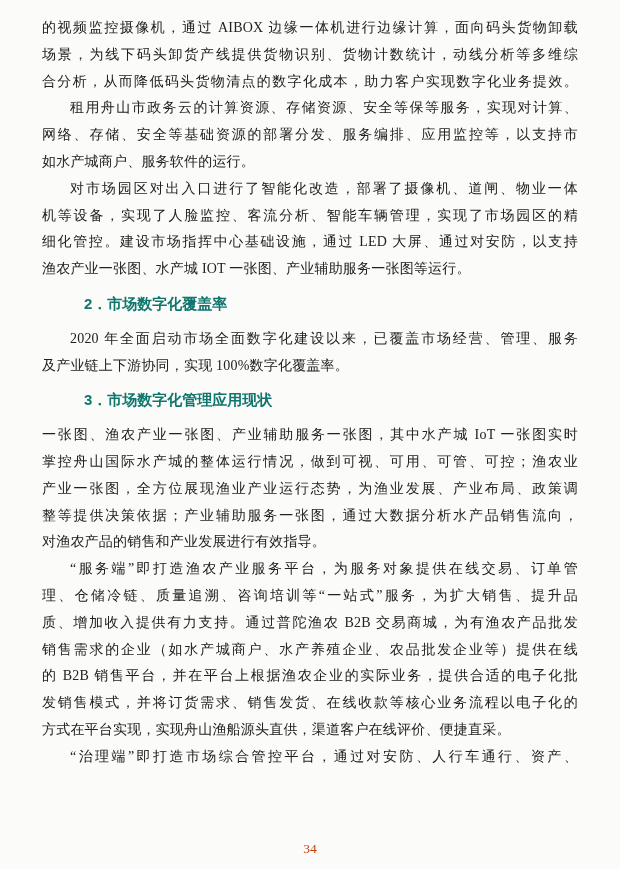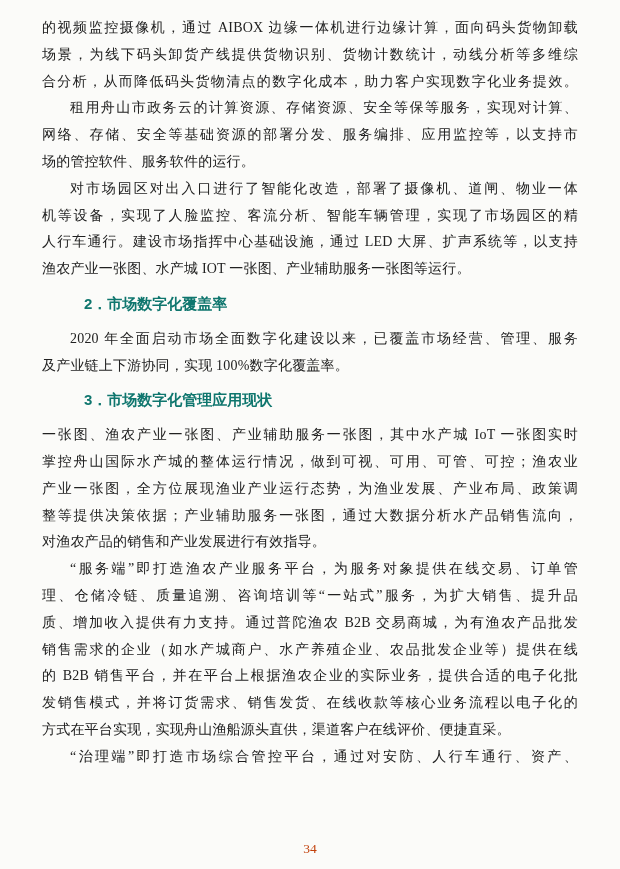--- a/index.html
+++ b/index.html
@@ -64,27 +64,27 @@
 
     <div>
       <div class="ln">的视频监控摄像机，通过 AIBOX 边缘一体机进行边缘计算，面向码头货物卸载</div>
       <div class="ln">场景，为线下码头卸货产线提供货物识别、货物计数统计，动线分析等多维综</div>
       <div class="ln">合分析，从而降低码头货物清点的数字化成本，助力客户实现数字化业务提效。</div>
     </div>
 
     <div>
       <div class="ln ind">租用舟山市政务云的计算资源、存储资源、安全等保等服务，实现对计算、</div>
       <div class="ln">网络、存储、安全等基础资源的部署分发、服务编排、应用监控等，以支持市</div>
-      <div class="ln end">场的管控软件、服务软件的运行。</div>
+      <div class="ln end">如水产城商户、服务软件的运行。</div>
     </div>
 
     <div>
       <div class="ln ind">对市场园区对出入口进行了智能化改造，部署了摄像机、道闸、物业一体</div>
       <div class="ln">机等设备，实现了人脸监控、客流分析、智能车辆管理，实现了市场园区的精</div>
-      <div class="ln">人行车通行。建设市场指挥中心基础设施，通过 LED 大屏、扩声系统等，以支持</div>
+      <div class="ln">细化管控。建设市场指挥中心基础设施，通过 LED 大屏、通过对安防，以支持</div>
       <div class="ln end">渔农产业一张图、水产城 IOT 一张图、产业辅助服务一张图等运行。</div>
     </div>
 
     <div class="hd">2．市场数字化覆盖率</div>
 
     <div>
       <div class="ln ind">2020 年全面启动市场全面数字化建设以来，已覆盖市场经营、管理、服务</div>
       <div class="ln end">及产业链上下游协同，实现 100%数字化覆盖率。</div>
     </div>
 

